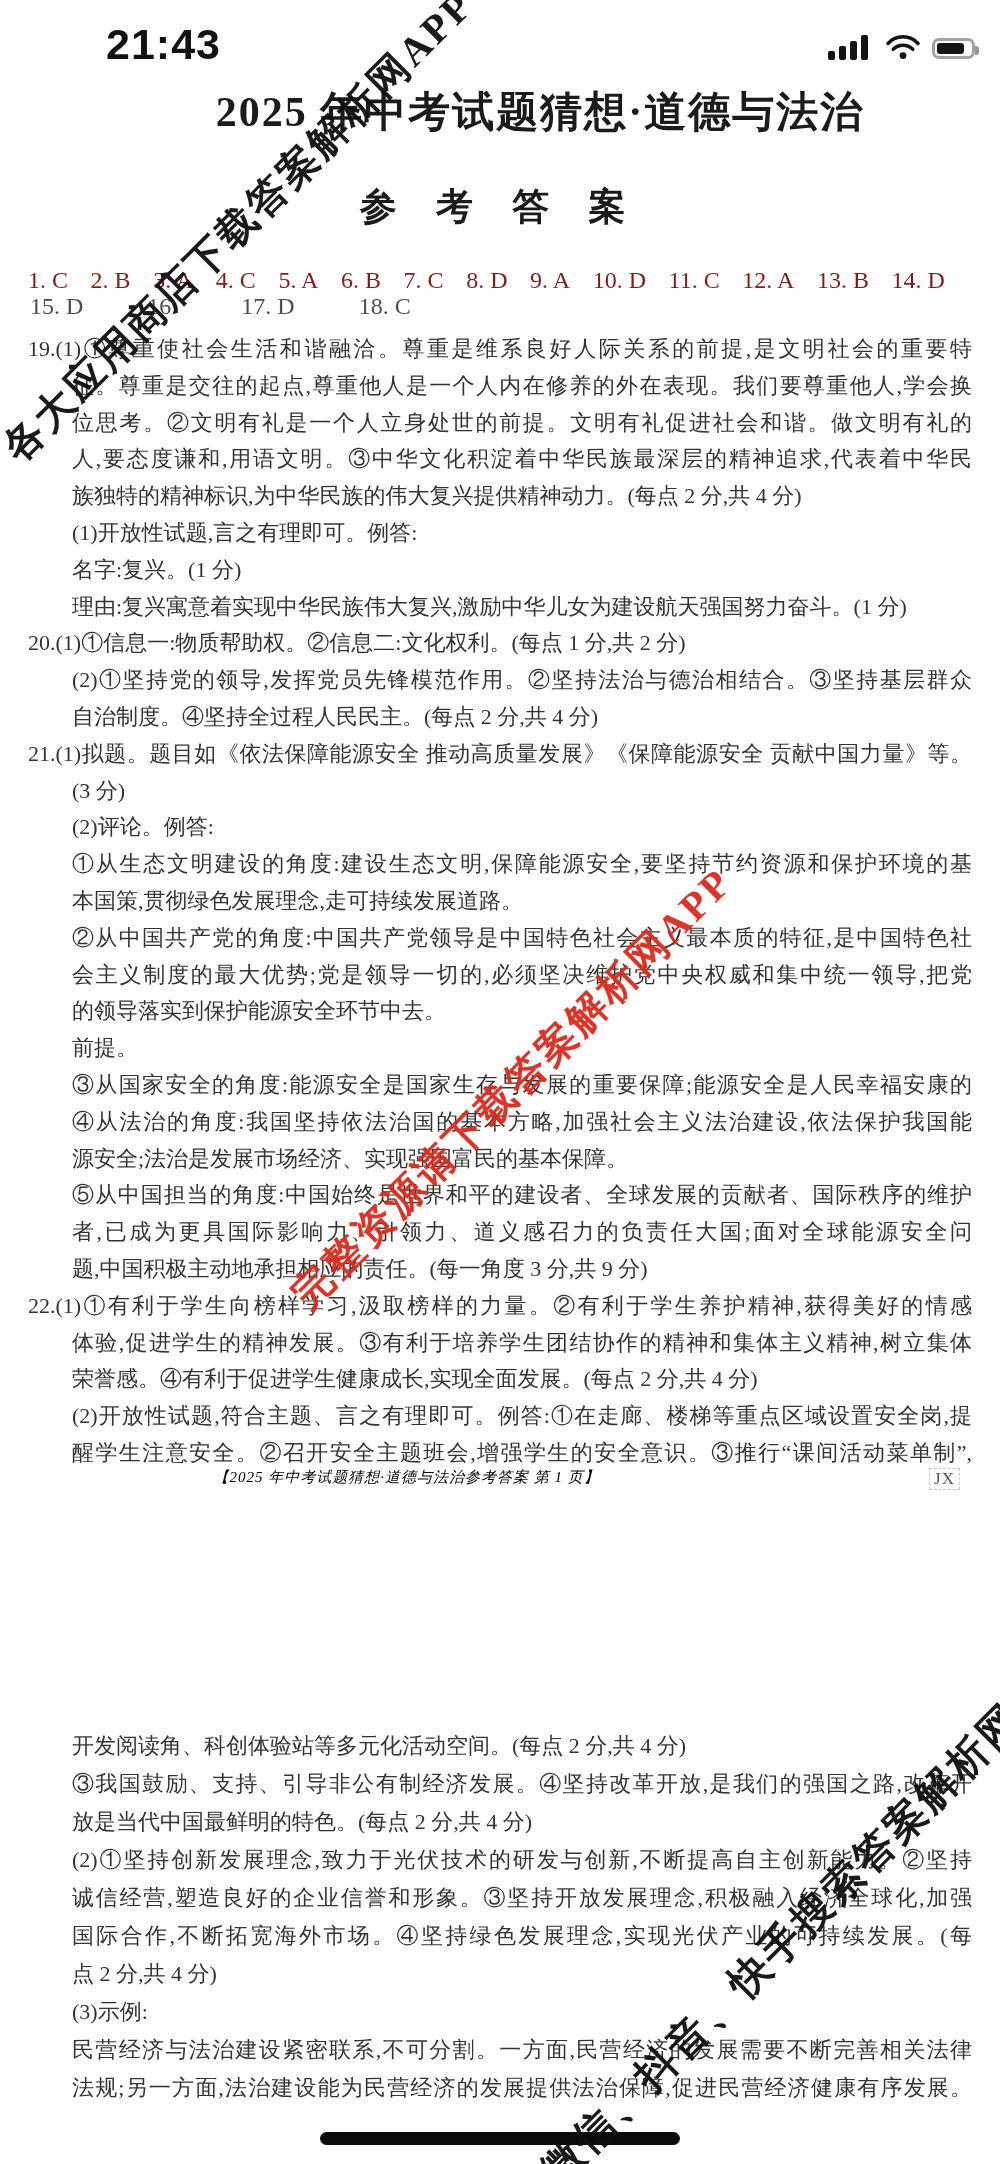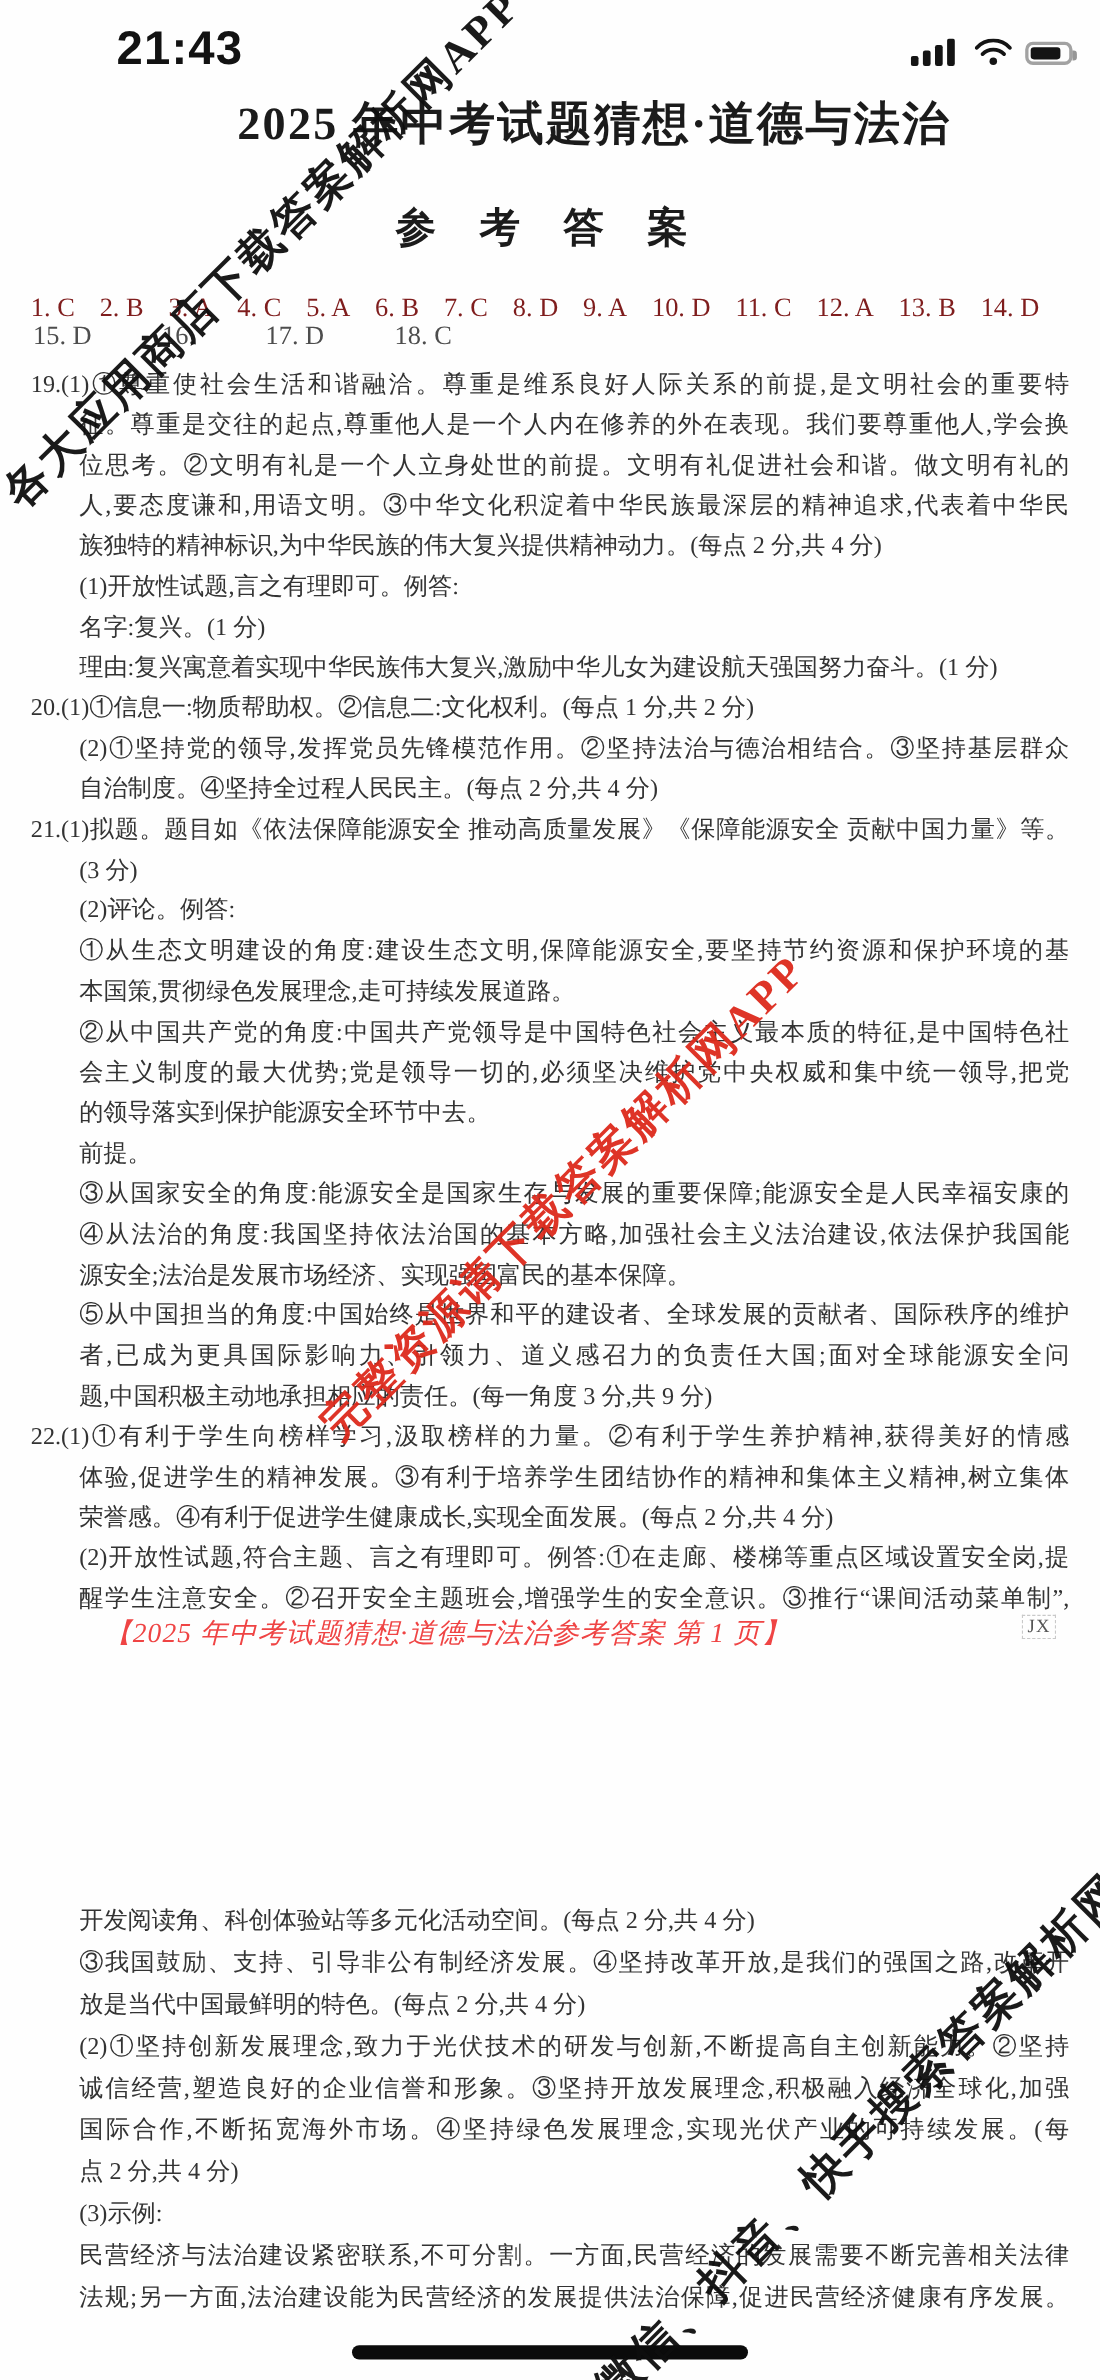--- a/index.html
+++ b/index.html
@@ -24,21 +24,21 @@
   .choices-r1{position:absolute;left:28px;right:55px;top:255px;display:flex;justify-content:space-between;
               font-size:24px;color:#7f1d1d;margin-top:12px;}
   .choices-r2{position:absolute;left:30px;top:293px;display:flex;gap:64px;font-size:24px;color:#4d4d4d;}
   .body1{position:absolute;left:28px;right:28px;top:331px;}
   .body1 .ln{font-size:22px;line-height:36.8px;height:36.8px;padding-left:44px;color:#333;overflow:hidden;}
   .body2{position:absolute;left:28px;right:28px;top:1727px;}
   .body2 .ln{font-size:22px;line-height:38px;height:38px;padding-left:44px;color:#333;overflow:hidden;}
   .ln.num{text-indent:-44px;}
   .ln.j{text-align:justify;text-align-last:justify;}
   .footer{position:absolute;top:1468px;left:0;width:813px;text-align:center;
-          font-size:25px;font-style:italic;color:#ef4444;letter-spacing:1px;}
+          font-size:15px;font-style:italic;color:#000000;letter-spacing:1px;}
   .jx{position:absolute;right:40px;top:1468px;font-size:17px;color:#555;font-style:normal;
       border:1px dashed #c9c9c9;padding:0 4px;letter-spacing:1px;}
   
   .wm{position:absolute;white-space:nowrap;font-weight:700;z-index:6;opacity:.95;
       transform:translate(-50%,-50%) rotate(-45deg);pointer-events:none;letter-spacing:3px;}
   .wm1{left:238px;top:226px;font-size:40px;color:#0e0e0e;}
   .wm2{left:512px;top:1088px;font-size:40px;}
   .wm3{left:782px;top:1944px;font-size:41px;color:#0e0e0e;}
   
   .homebar{position:absolute;left:320px;top:2132px;width:360px;height:13px;border-radius:7px;background:#0b0b0b;}

